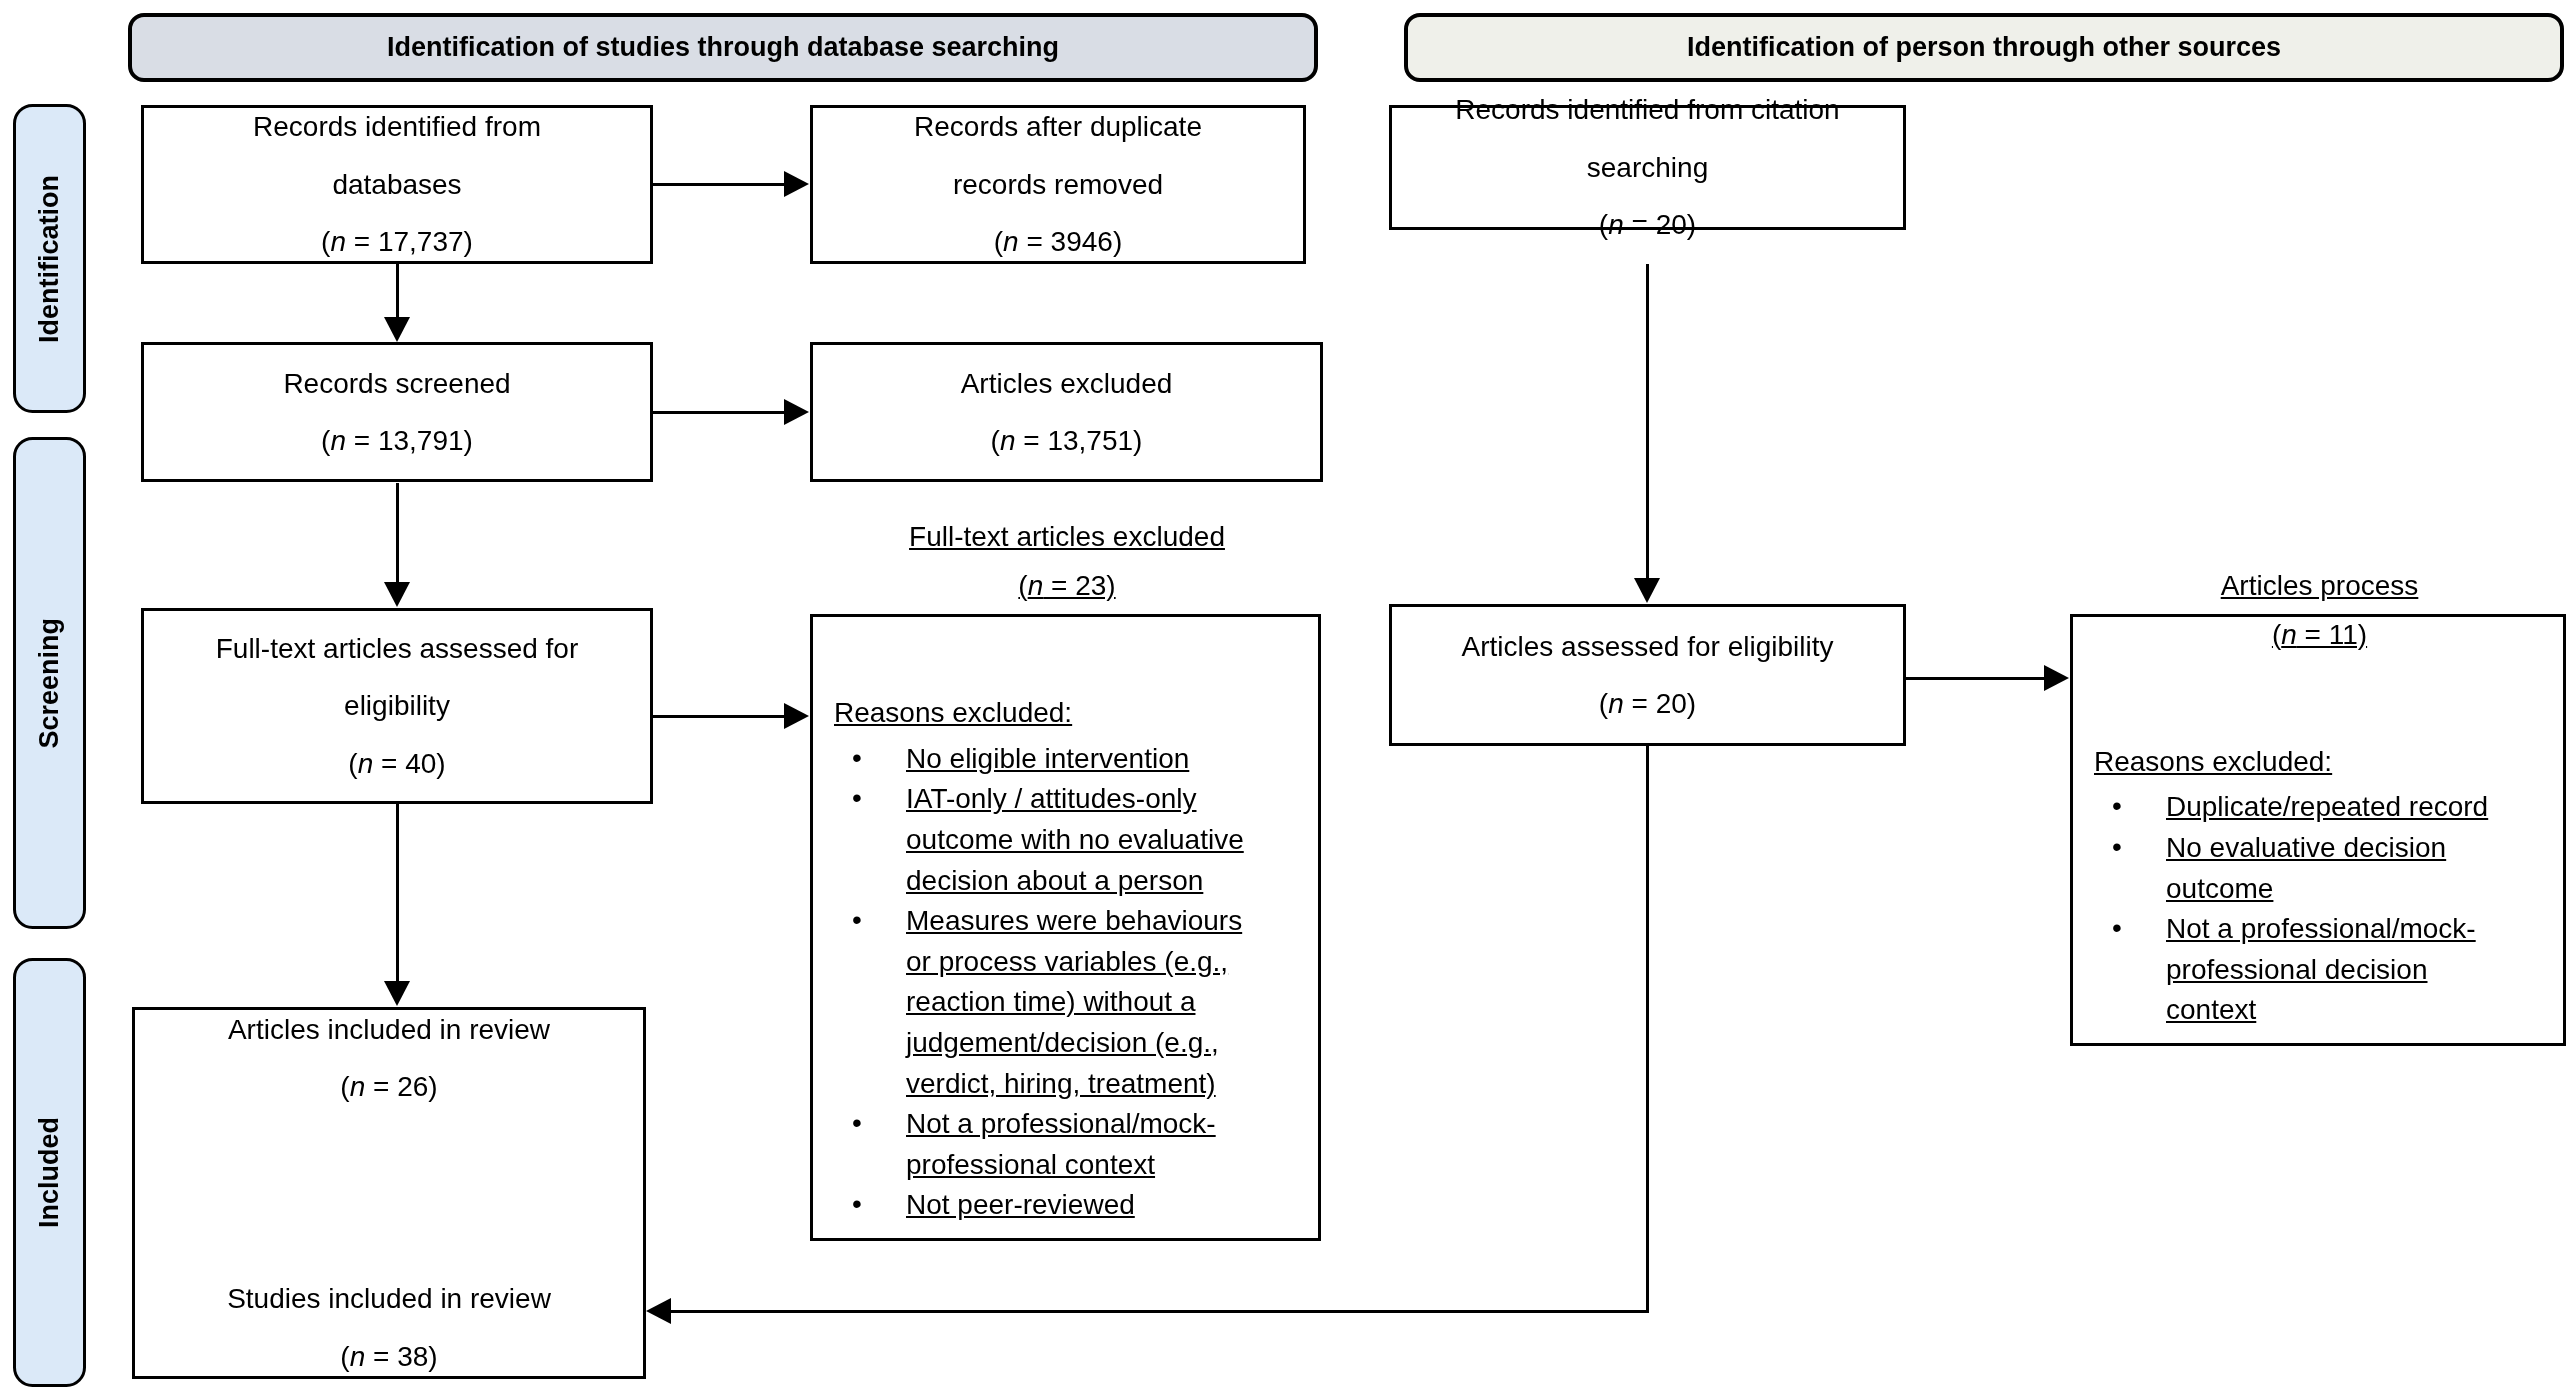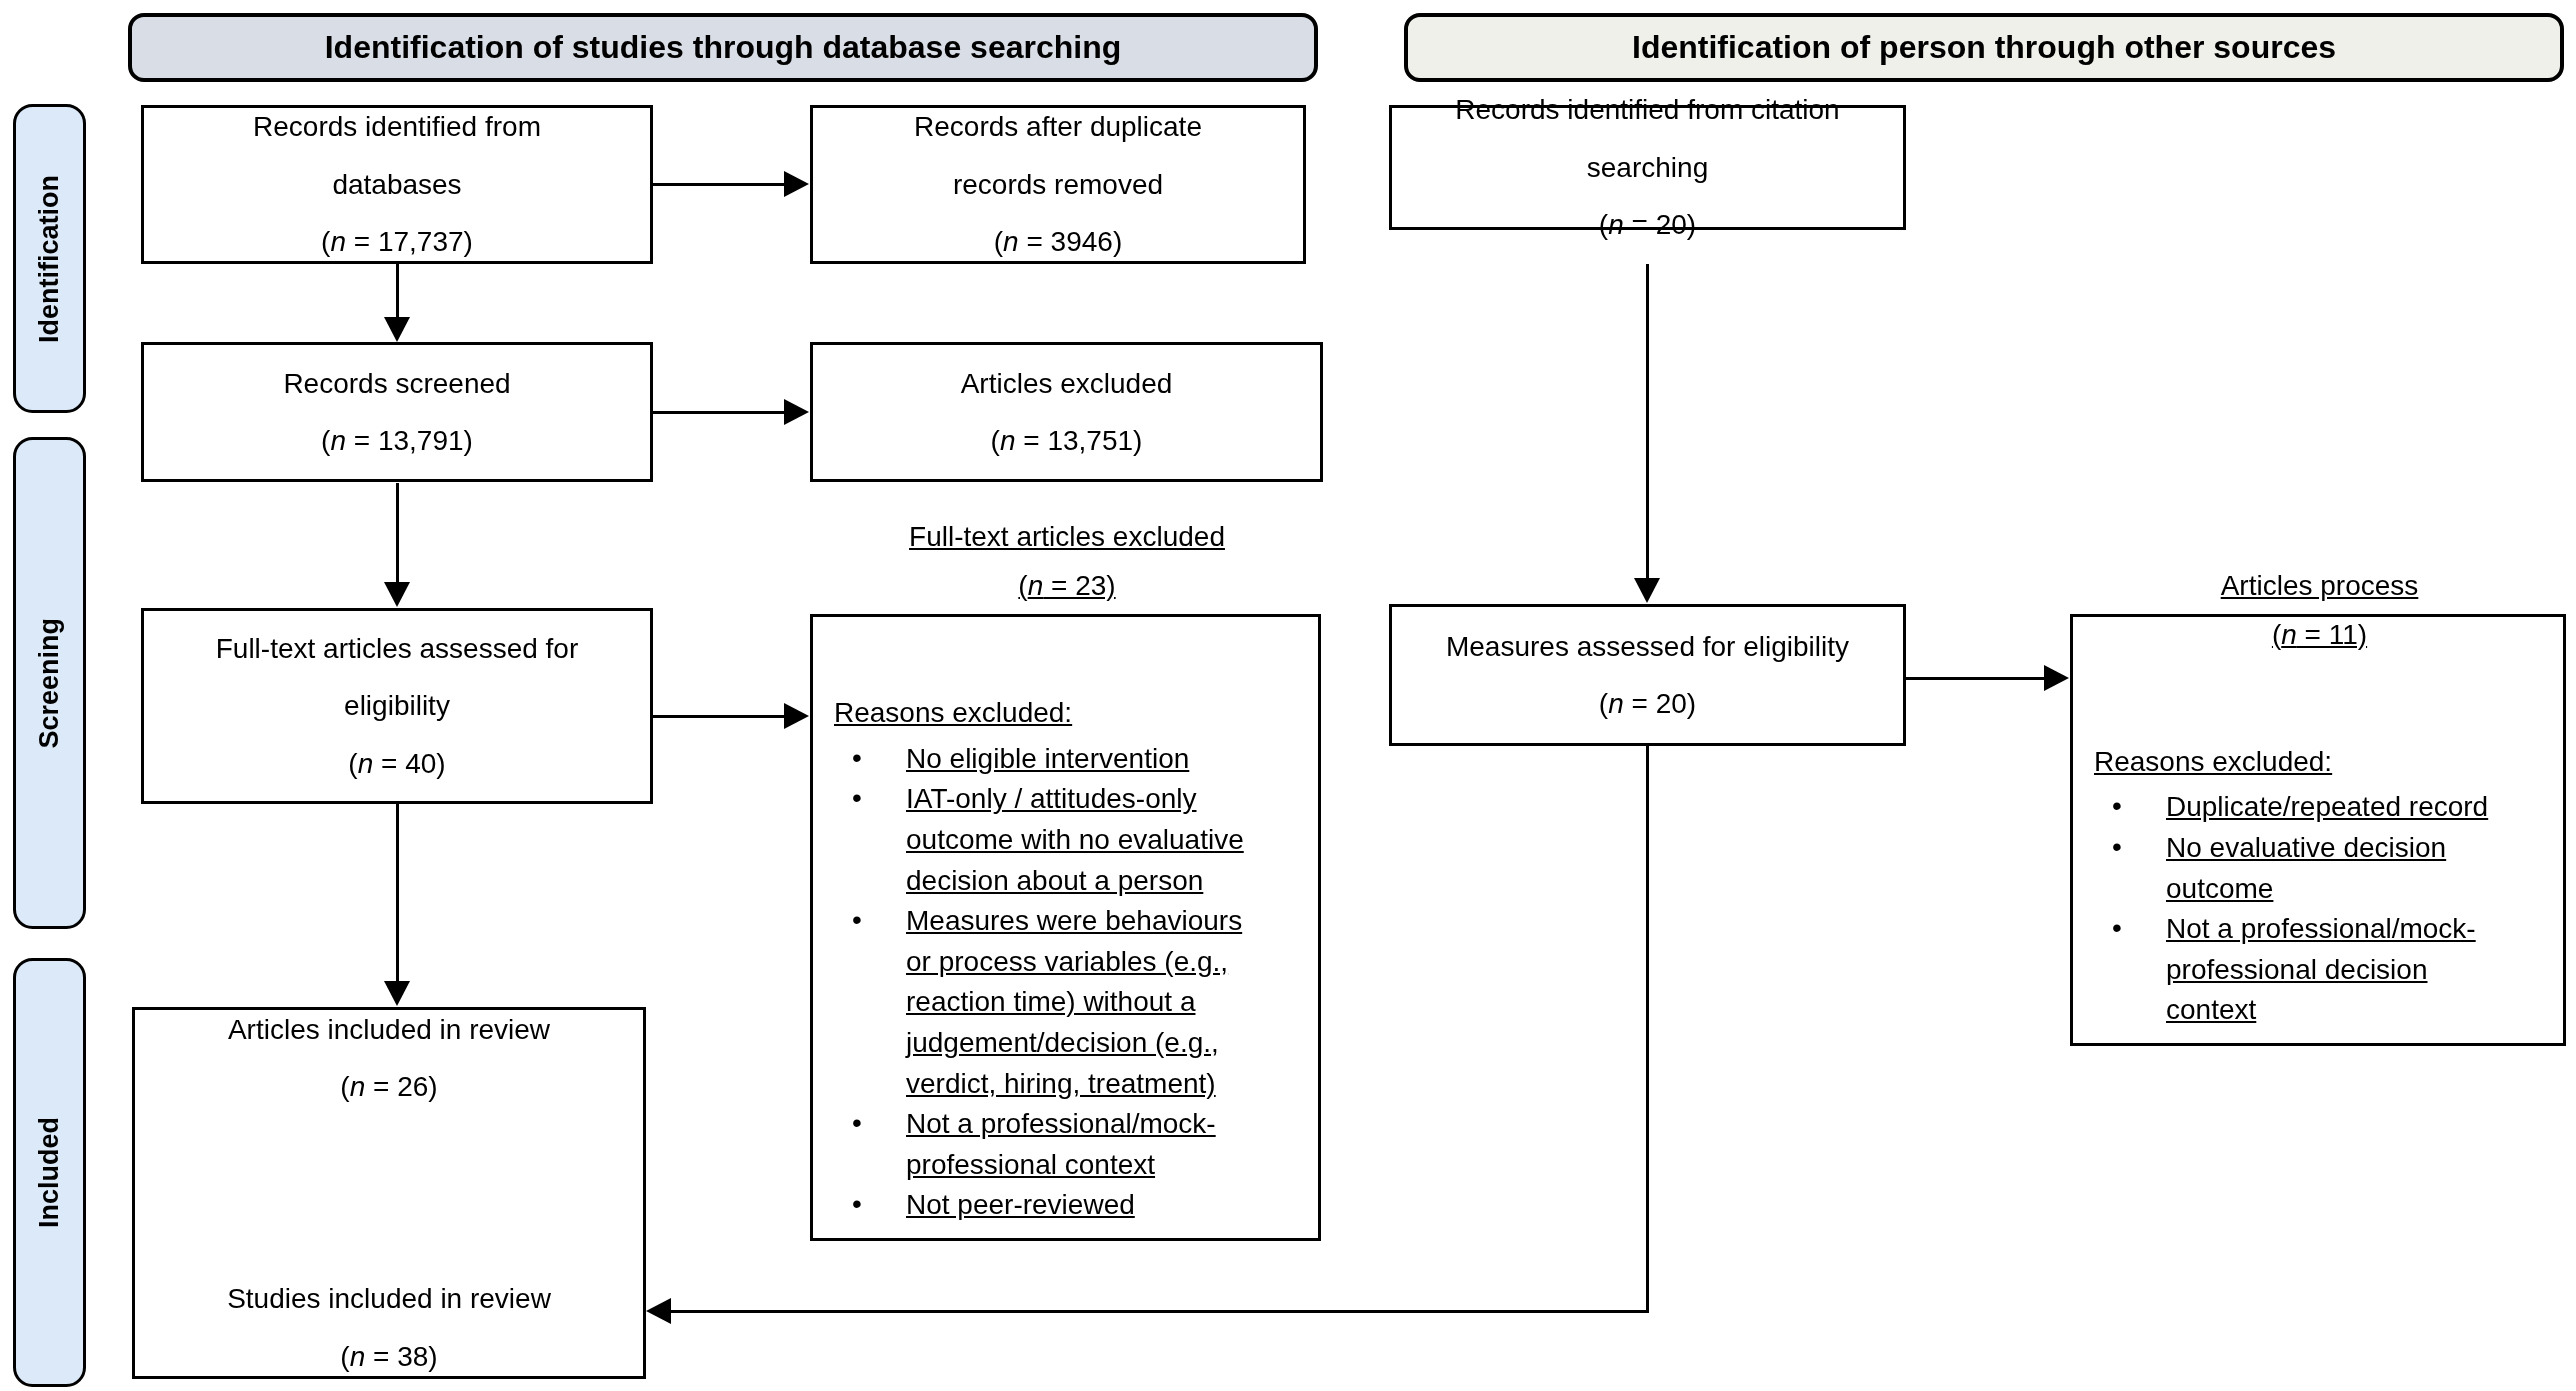--- a/index.html
+++ b/index.html
@@ -4,21 +4,21 @@
 <style>
   html,body { margin:0; padding:0; background:#ffffff; }
   #canvas {
     position:relative; width:2576px; height:1391px; background:#ffffff;
     font-family:"Liberation Sans", sans-serif; color:#000;
   }
   
   .col-header {
     position:absolute; box-sizing:border-box; border:4.3px solid #000; border-radius:16px;
     display:flex; align-items:center; justify-content:center; text-align:center;
-    font-weight:bold; font-size:32px;
+    font-weight:bold; font-size:27px;
   }
   #hdr-db    { left:128px;  top:13.4px; width:1190px; height:69px; background:var(--header-database-bg,#d9dde5); }
   #hdr-other { left:1404px; top:13.4px; width:1160px; height:69px; background:var(--header-other-bg,#eff0ea); }
 
   
   .stage {
     position:absolute; box-sizing:border-box; left:13.4px; width:73px;
     background:var(--stage-bg,#dbe9f8); border:3px solid #000; border-radius:19.5px;
     display:flex; align-items:center; justify-content:center;
   }
@@ -122,21 +122,21 @@
   <div class="box" id="box-fulltext-assessed">
     <div class="box-text">
       <span>Full-text articles assessed for
 eligibility</span>
       <span class="count">(<i>n</i> = 40)</span>
     </div>
   </div>
 
   <div class="box" id="box-articles-assessed">
     <div class="box-text">
-      <span>Measures assessed for eligibility</span>
+      <span>Articles assessed for eligibility</span>
       <span class="count">(<i>n</i> = 20)</span>
     </div>
   </div>
 
   <div class="box reasons-box" id="box-fulltext-excluded">
     <div class="rb-title">
       <span>Full-text articles excluded</span>
       <span class="count">(<i>n</i> = 23)</span>
     </div>
     <div class="reasons-heading">Reasons excluded:</div>

